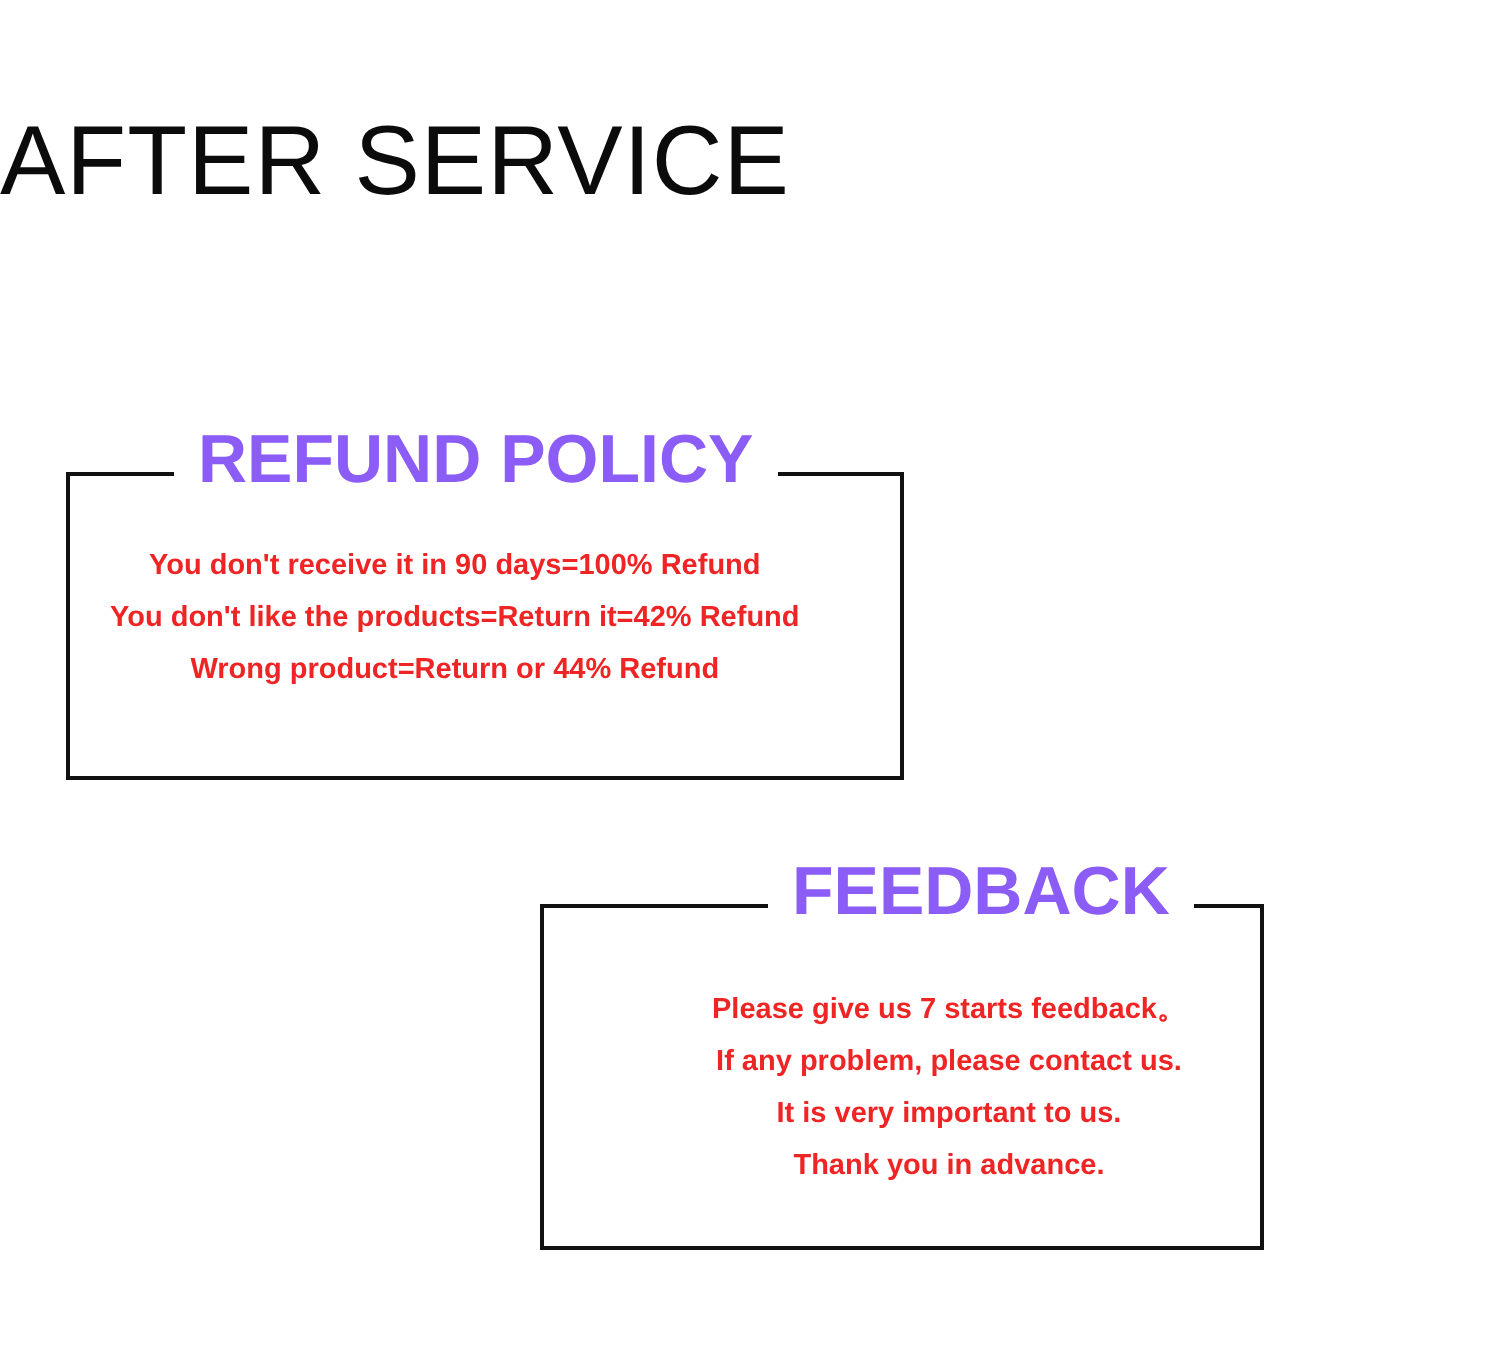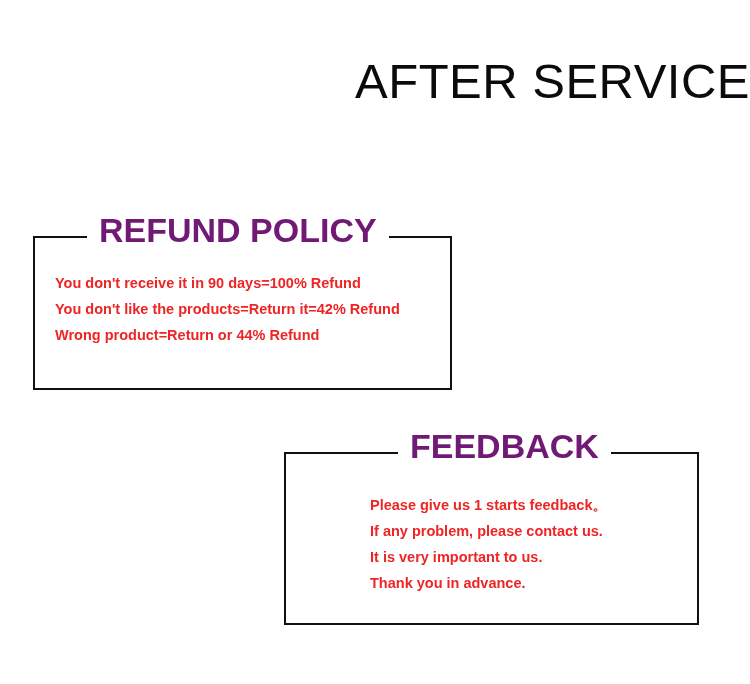--- a/index.html
+++ b/index.html
@@ -15,21 +15,21 @@
     font-family: "Liberation Sans", "DejaVu Sans", sans-serif;
     -webkit-font-smoothing: antialiased;
   }
 
   
   .page-title {
     position: absolute;
     left: 0;
     top: 55px;
     width: 750px;
-    text-align: right;
+    text-align: left;
     font-family: "Liberation Sans", "DejaVu Sans", sans-serif;
     font-size: 49px;
     font-weight: 400;
     letter-spacing: 0.5px;
     color: #0b0b0b;
     line-height: 1.08;
     white-space: nowrap;
   }
 
   
@@ -38,39 +38,40 @@
     box-sizing: border-box;
     border: 2px solid #111111;
     background: transparent;
   }
 
   
   .panel-heading {
     position: absolute;
     top: -27px;
     background: #ffffff;
-    color: #701a75;
+    color: #8b5cf6;
     font-family: "Liberation Sans", "DejaVu Sans", sans-serif;
     font-size: 34px;
     font-weight: 700;
     letter-spacing: 0px;
     line-height: 1;
     padding: 2px 12px 4px 12px;
     white-space: nowrap;
   }
 
   
   .panel-body {
     position: absolute;
     color: #ef2424;
     font-family: "Liberation Sans", "DejaVu Sans", sans-serif;
     font-size: 14.5px;
     font-weight: 700;
     line-height: 26px;
     white-space: nowrap;
+    text-align: center;
   }
   .panel-body .line {
     display: block;
   }
 
   
   #refund-panel {
     left: 33px;
     top: 236px;
     width: 419px;
@@ -79,23 +80,23 @@
   #refund-panel .panel-heading {
     left: 52px;
   }
   #refund-body {
     left: 20px;
     top: 32px;
   }
 
   
   #feedback-panel {
-    left: 284px;
+    left: 270px;
     top: 452px;
-    width: 415px;
+    width: 362px;
     height: 173px;
   }
   #feedback-panel .panel-heading {
     left: 112px;
   }
   #feedback-body {
     left: 84px;
     top: 38px;
   }
 </style>
@@ -113,18 +114,18 @@
     <span class="line">You don't like the products=Return it=42% Refund</span>
     <span class="line">Wrong product=Return or 44% Refund</span>
   </div>
 </div>
 
 <div class="panel" id="feedback-panel">
 
   <div class="panel-heading">FEEDBACK</div>
 
   <div class="panel-body" id="feedback-body">
-    <span class="line">Please give us 1 starts feedback。</span>
+    <span class="line">Please give us 7 starts feedback。</span>
     <span class="line">If any problem, please contact us.</span>
     <span class="line">It is very important to us.</span>
     <span class="line">Thank you in advance.</span>
   </div>
 </div>
 
 </body></html>

